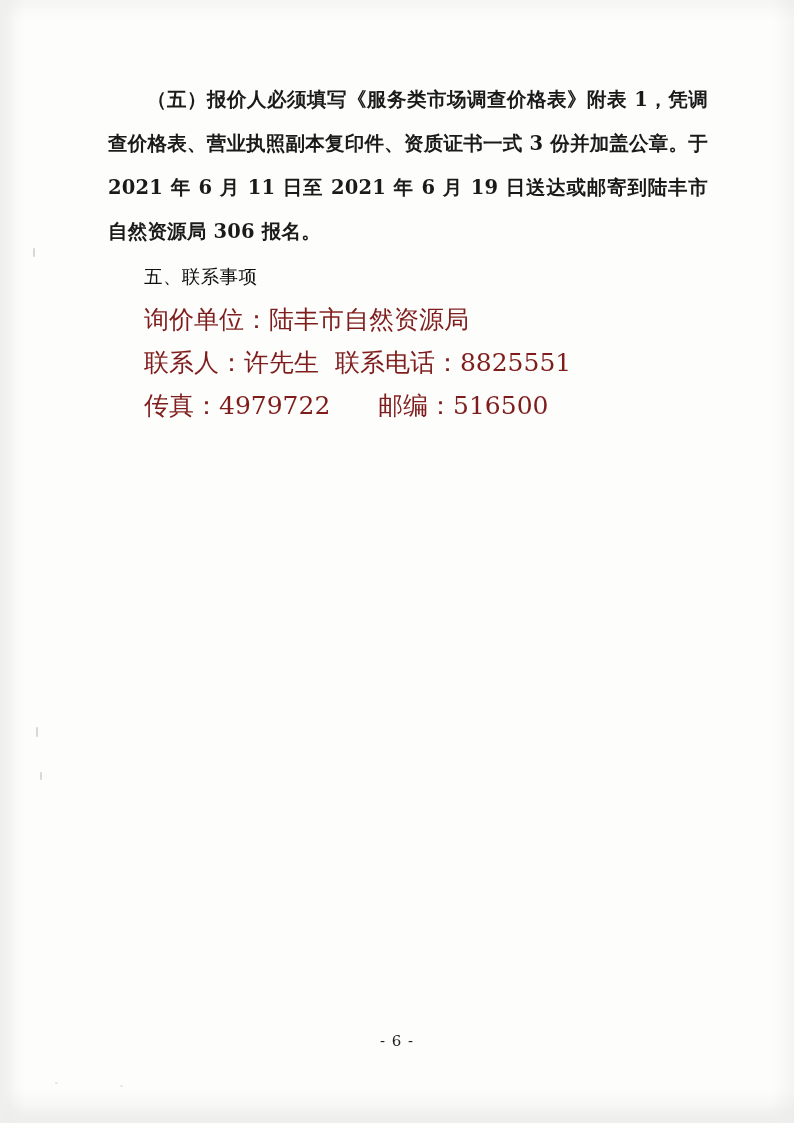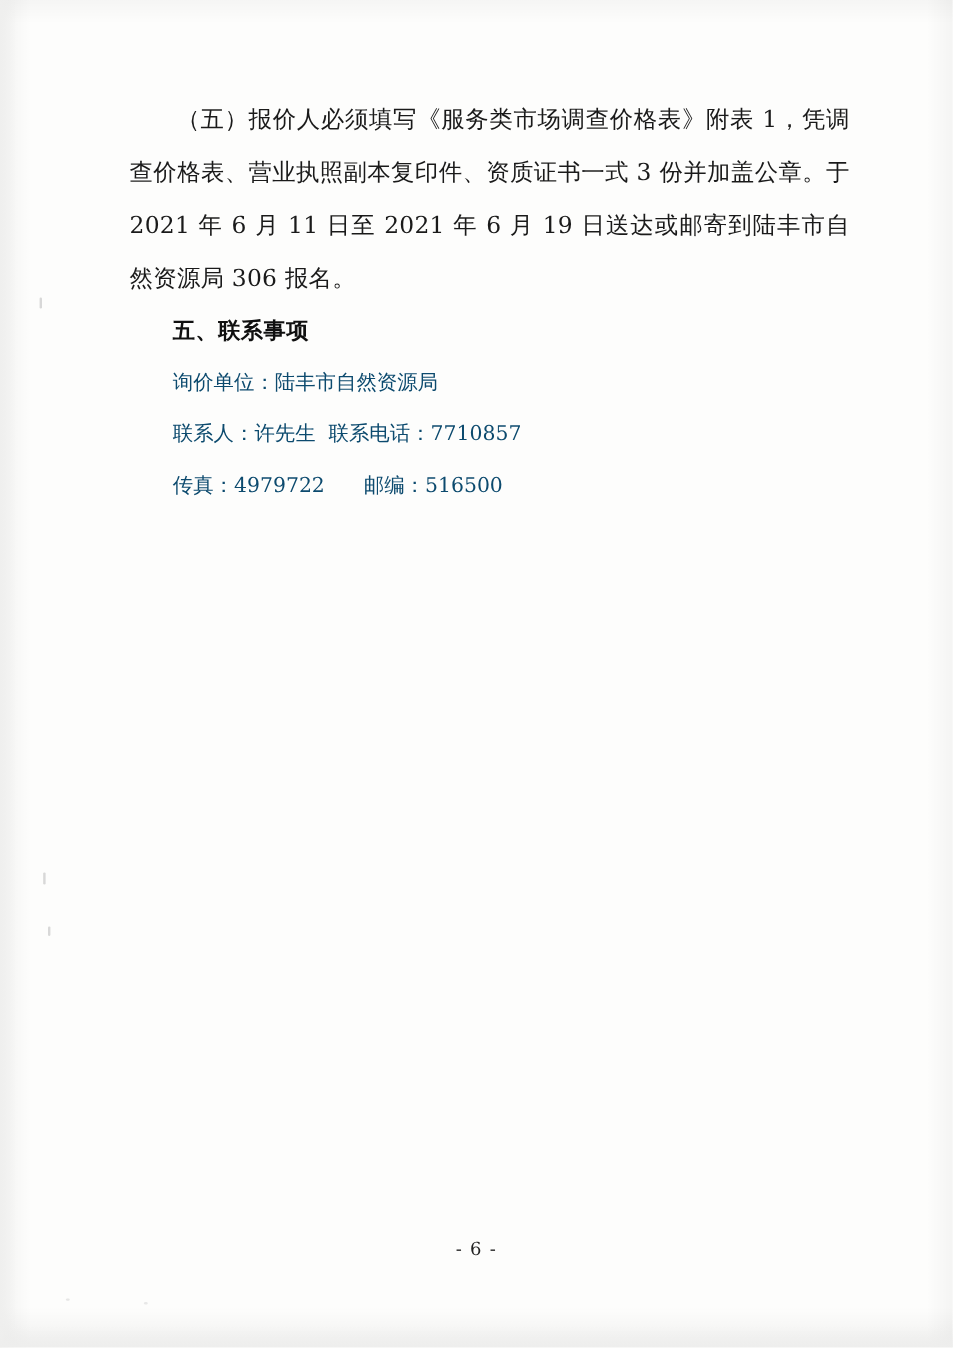--- a/index.html
+++ b/index.html
@@ -43,39 +43,40 @@
 
   .para {
     font-size: 19.5px;
     line-height: 44px;
     text-align: justify;
     text-justify: inter-ideograph;
     letter-spacing: 0.2px;
     text-indent: 2em;
     margin: 0;
     color: #1a1a1a;
+    font-weight: bold;
   }
 
   .heading {
     font-family: "DejaVu Sans", "Liberation Sans", sans-serif;
-    font-weight: bold;
+    font-weight: normal;
     font-size: 18.5px;
     line-height: 42px;
     margin: 2px 0 0 0;
     padding-left: 36px;
     color: #101010;
     letter-spacing: 0.4px;
   }
 
   .contact-line {
-    font-size: 17px;
+    font-size: 25px;
     line-height: 43px;
     margin: 0;
     padding-left: 36px;
-    color: #0c4a6e;
+    color: #7f1d1d;
     white-space: pre;
   }
 
   .footer {
     position: absolute;
     left: 0;
     right: 0;
     top: 1032px;
     text-align: center;
     font-size: 15px;
@@ -127,20 +128,20 @@
 
   <div class="content">
 
     <p class="para">（五）报价人必须填写《服务类市场调查价格表》附表 1，凭调查价格表、营业执照副本复印件、资质证书一式 3 份并加盖公章。于 2021 年 6 月 11 日至 2021 年 6 月 19 日送达或邮寄到陆丰市自然资源局 306 报名。</p>
 
     <h2 class="heading">五、联系事项</h2>
 
     <p class="contact-line">询价单位：陆丰市自然资源局</p>
 
 
-    <p class="contact-line">联系人：许先生  联系电话：7710857</p>
+    <p class="contact-line">联系人：许先生  联系电话：8825551</p>
 
     <p class="contact-line">传真：4979722      邮编：516500</p>
 
   </div>
 
   <div class="footer">- 6 -</div>
 </div>
 
 </body></html>

